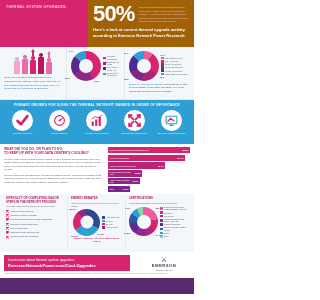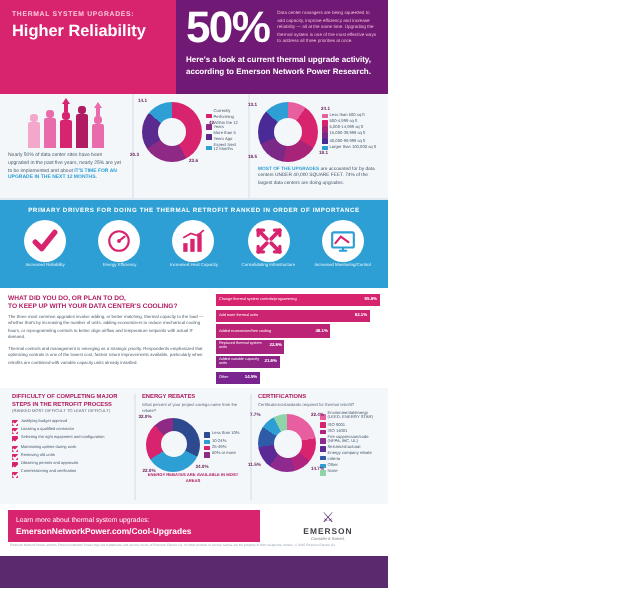--- a/index.html
+++ b/index.html
@@ -20,21 +20,21 @@
     color:#fff;
   }
   .hdr-kicker {
     font-size:3.4px; letter-spacing:.35px; font-weight:bold;
     color:#f9c8dd; text-transform:uppercase; margin-bottom:2px;
   }
   .hdr-title {
     font-size:8.2px; font-weight:bold; line-height:1.18; color:#fff;
   }
   .hdr-right {
-    flex:1; background:#701a75;
+    flex:1; background:#a16207;
     position:relative; padding:4px 5px 0 5px; color:#fff;
   }
   .hdr-right-top { display:flex; align-items:flex-start; gap:4px; }
   .big-stat {
     font-size:22px; font-weight:bold; line-height:.92;
     letter-spacing:-0.8px;
   }
   .hdr-blurb {
     font-size:2.3px; line-height:1.55; color:#f4bcd6; padding-top:2px;
     flex:1;
@@ -186,21 +186,20 @@
 </style>
 </head>
 <body>
 
 <div class="page">
 
   <div class="header">
     <div class="hdr-left">
       <div class="hdr-kicker">THERMAL SYSTEM UPGRADES:</div>
       <div class="hdr-title">
-        <div>Higher Reliability</div>
       </div>
     </div>
     <div class="hdr-right">
       <div class="hdr-right-top">
         <div class="big-stat">50%</div>
         <div class="hdr-blurb">Data center managers are being squeezed to add capacity, improve efficiency and increase reliability — all at the same time. Upgrading the thermal system is one of the most effective ways to address all three priorities at once.</div>
       </div>
       <div class="hdr-sub">Here's a look at current thermal upgrade activity, according to Emerson Network Power Research.</div>
     </div>
   </div>

